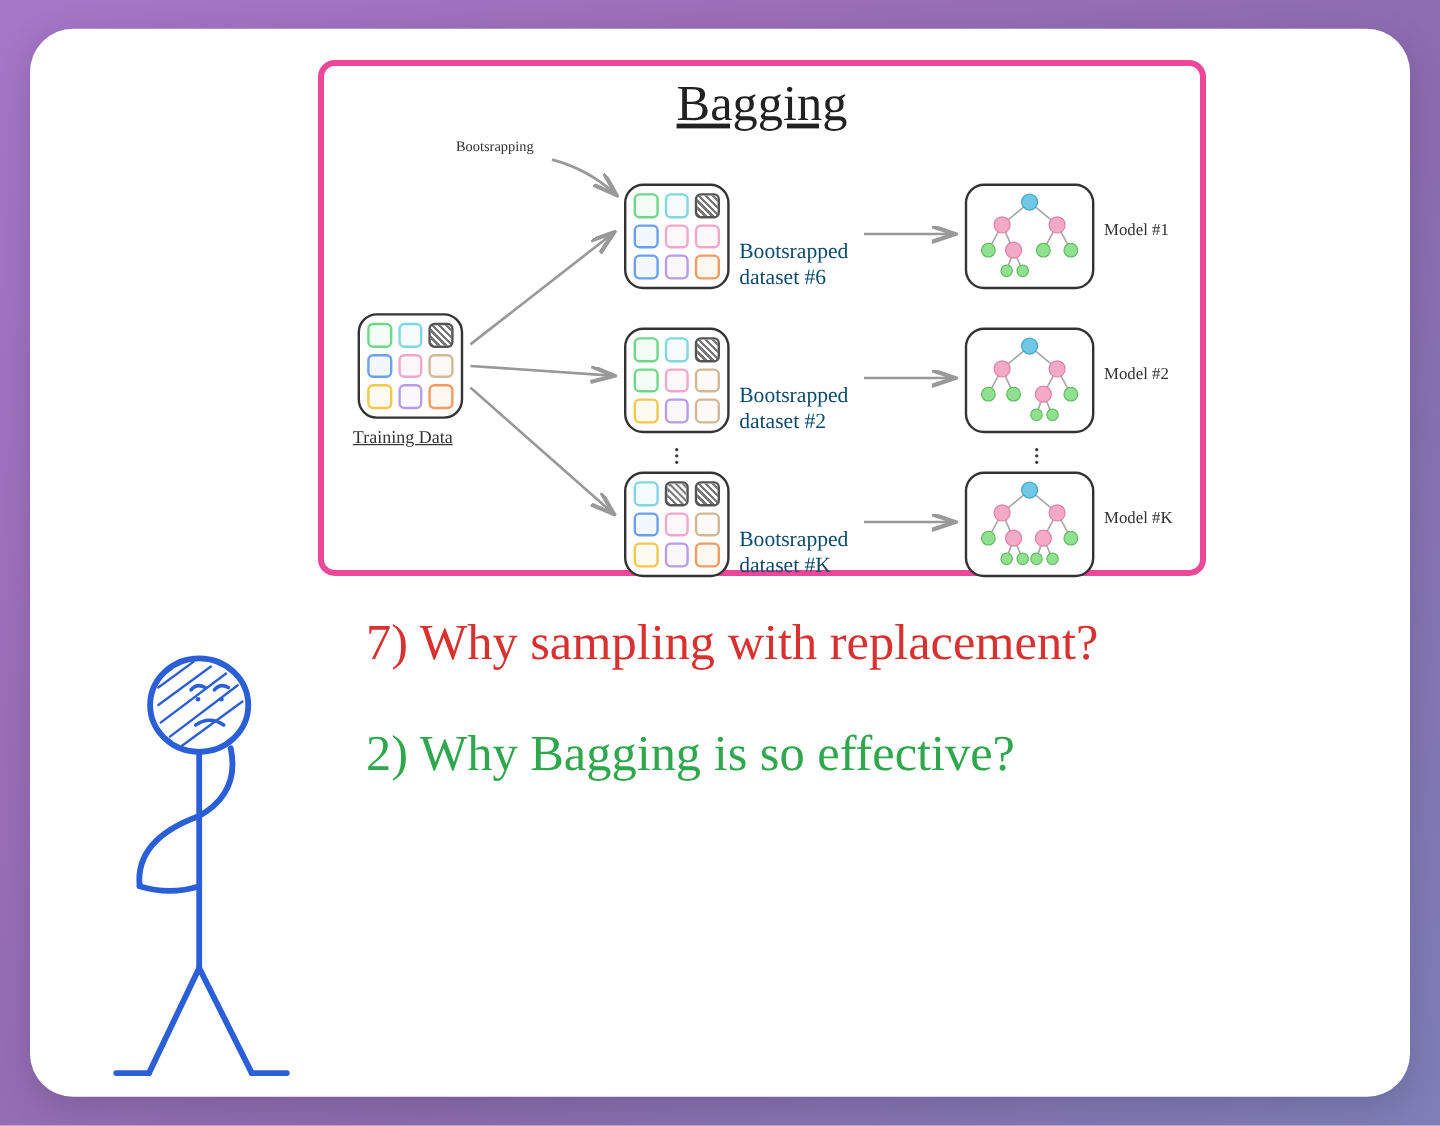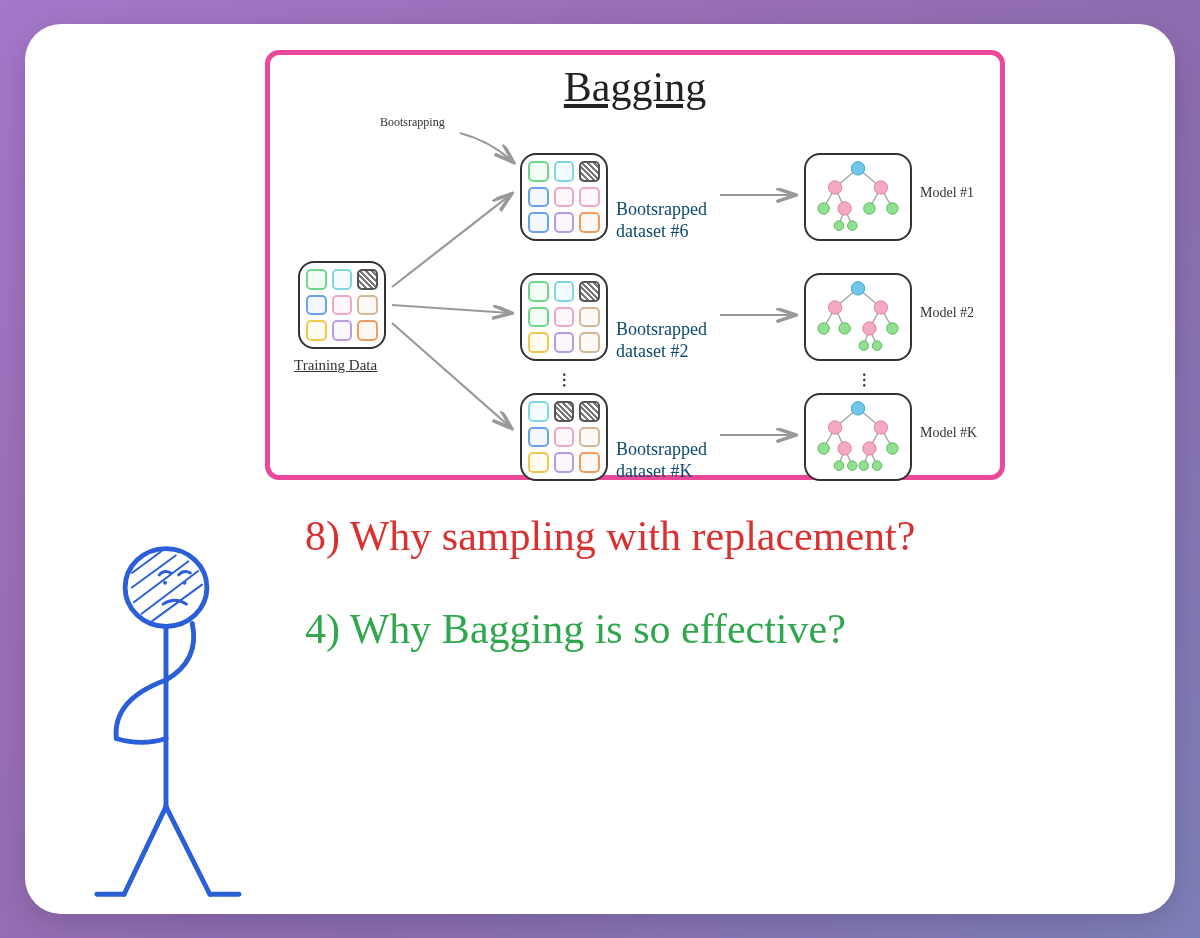--- a/index.html
+++ b/index.html
@@ -318,22 +318,22 @@
       <path d="M122 250 L240 258" marker-end="url(#ah)"></path>
       <path d="M122 268 L240 372" marker-end="url(#ah)"></path>
 
       <path d="M450 140 L524 140" marker-end="url(#ah)"></path>
       <path d="M450 260 L524 260" marker-end="url(#ah)"></path>
       <path d="M450 380 L524 380" marker-end="url(#ah)"></path>
     </svg>
   </div>
 
   <div class="questions">
-    <div class="q q1">8) Why sampling with replacement?</div>
-    <div class="q q2">4) Why Bagging is so effective?</div>
+    <div class="q q1">7) Why sampling with replacement?</div>
+    <div class="q q2">2) Why Bagging is so effective?</div>
   </div>
 
   <div class="stick">
     <svg viewBox="0 0 230 380">
       <g stroke="#2a5fd8" stroke-width="5" fill="none" stroke-linecap="round">
 
         <ellipse cx="115" cy="55" rx="42" ry="40" fill="none"></ellipse>
 
         <g stroke-width="2">
           <line x1="80" y1="40" x2="110" y2="18"></line>

